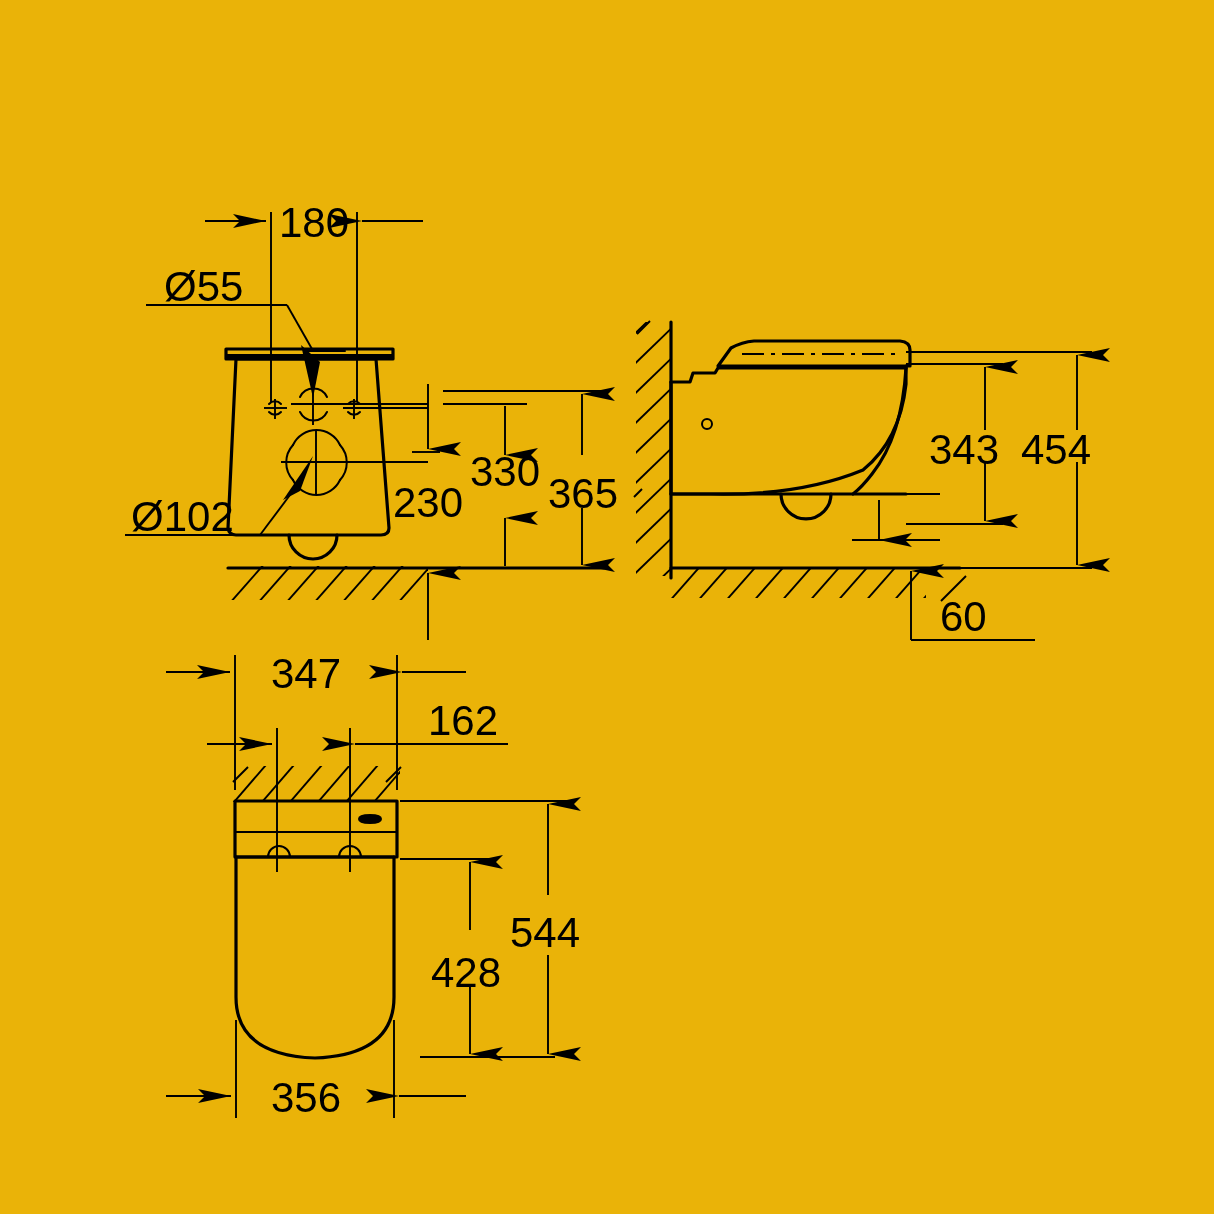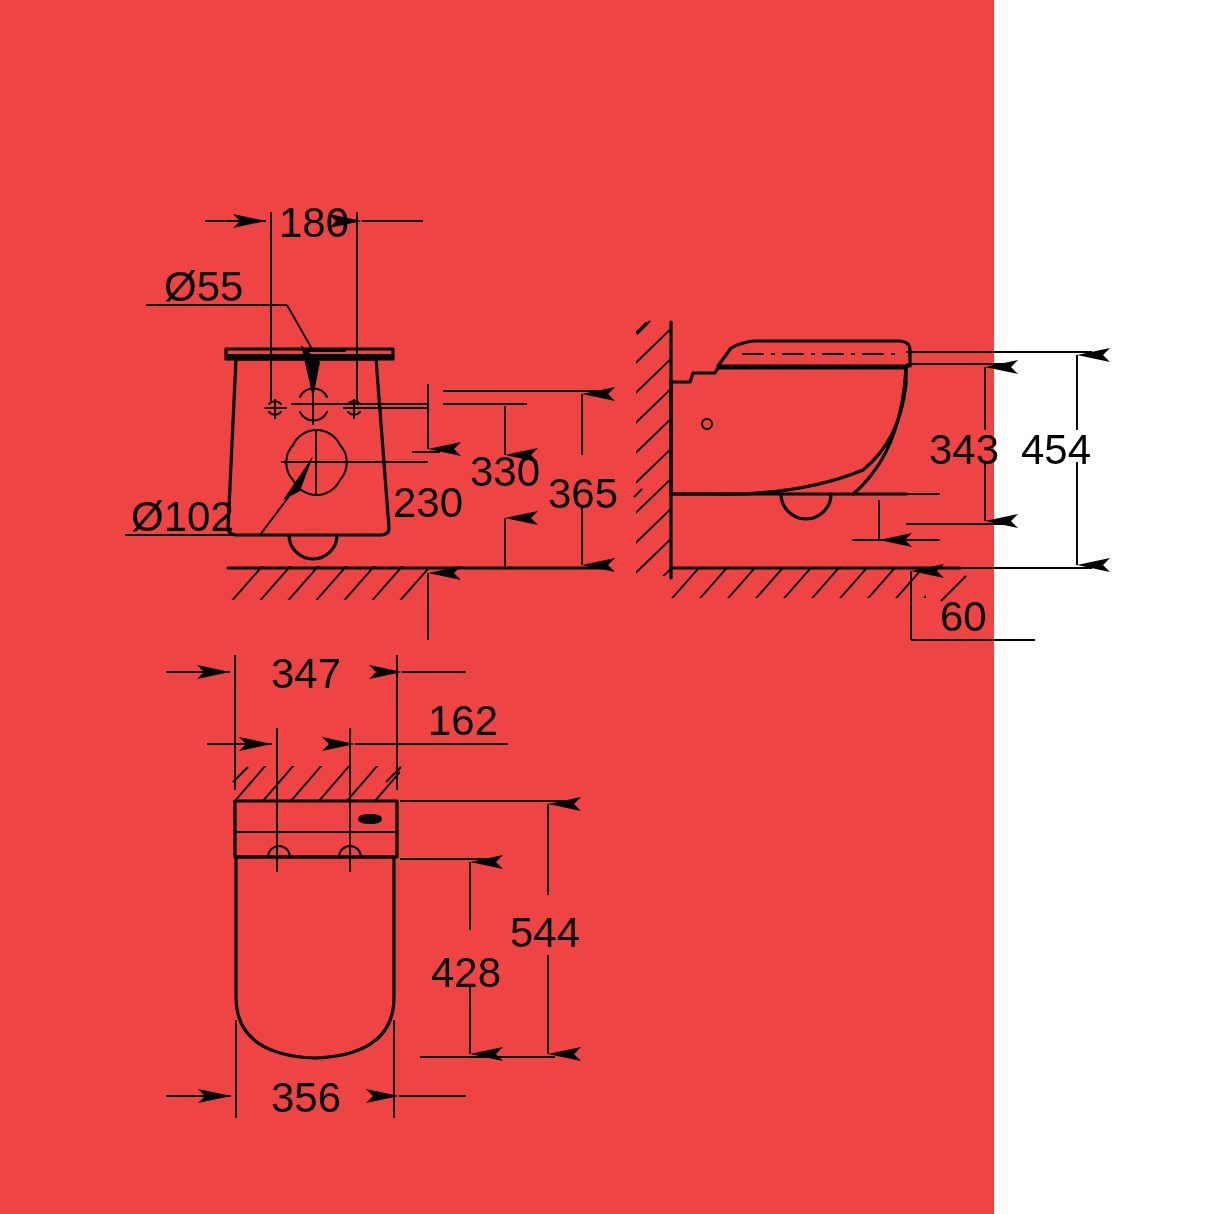--- a/index.html
+++ b/index.html
@@ -8,23 +8,23 @@
     background: #ffffff;
   }
   body {
     width: 1214px;
     height: 1214px;
     font-family: "Liberation Sans", sans-serif;
     overflow: hidden;
   }
   #drawing-root {
     position: relative;
-    width: 994px;
+    width: 1214px;
     height: 1214px;
-    background: #ef4444;
+    background: #eab308;
   }
   svg#tech-drawing {
     display: block;
     width: 1214px;
     height: 1214px;
   }
   .obj      { fill: none; stroke: #000000; stroke-width: 3.2; stroke-linecap: round; stroke-linejoin: round; }
   .obj-thin { fill: none; stroke: #000000; stroke-width: 2.0; stroke-linecap: round; stroke-linejoin: round; }
   .dim      { fill: none; stroke: #000000; stroke-width: 1.9; stroke-linecap: butt; }
   .ext      { fill: none; stroke: #000000; stroke-width: 1.9; stroke-linecap: butt; }

